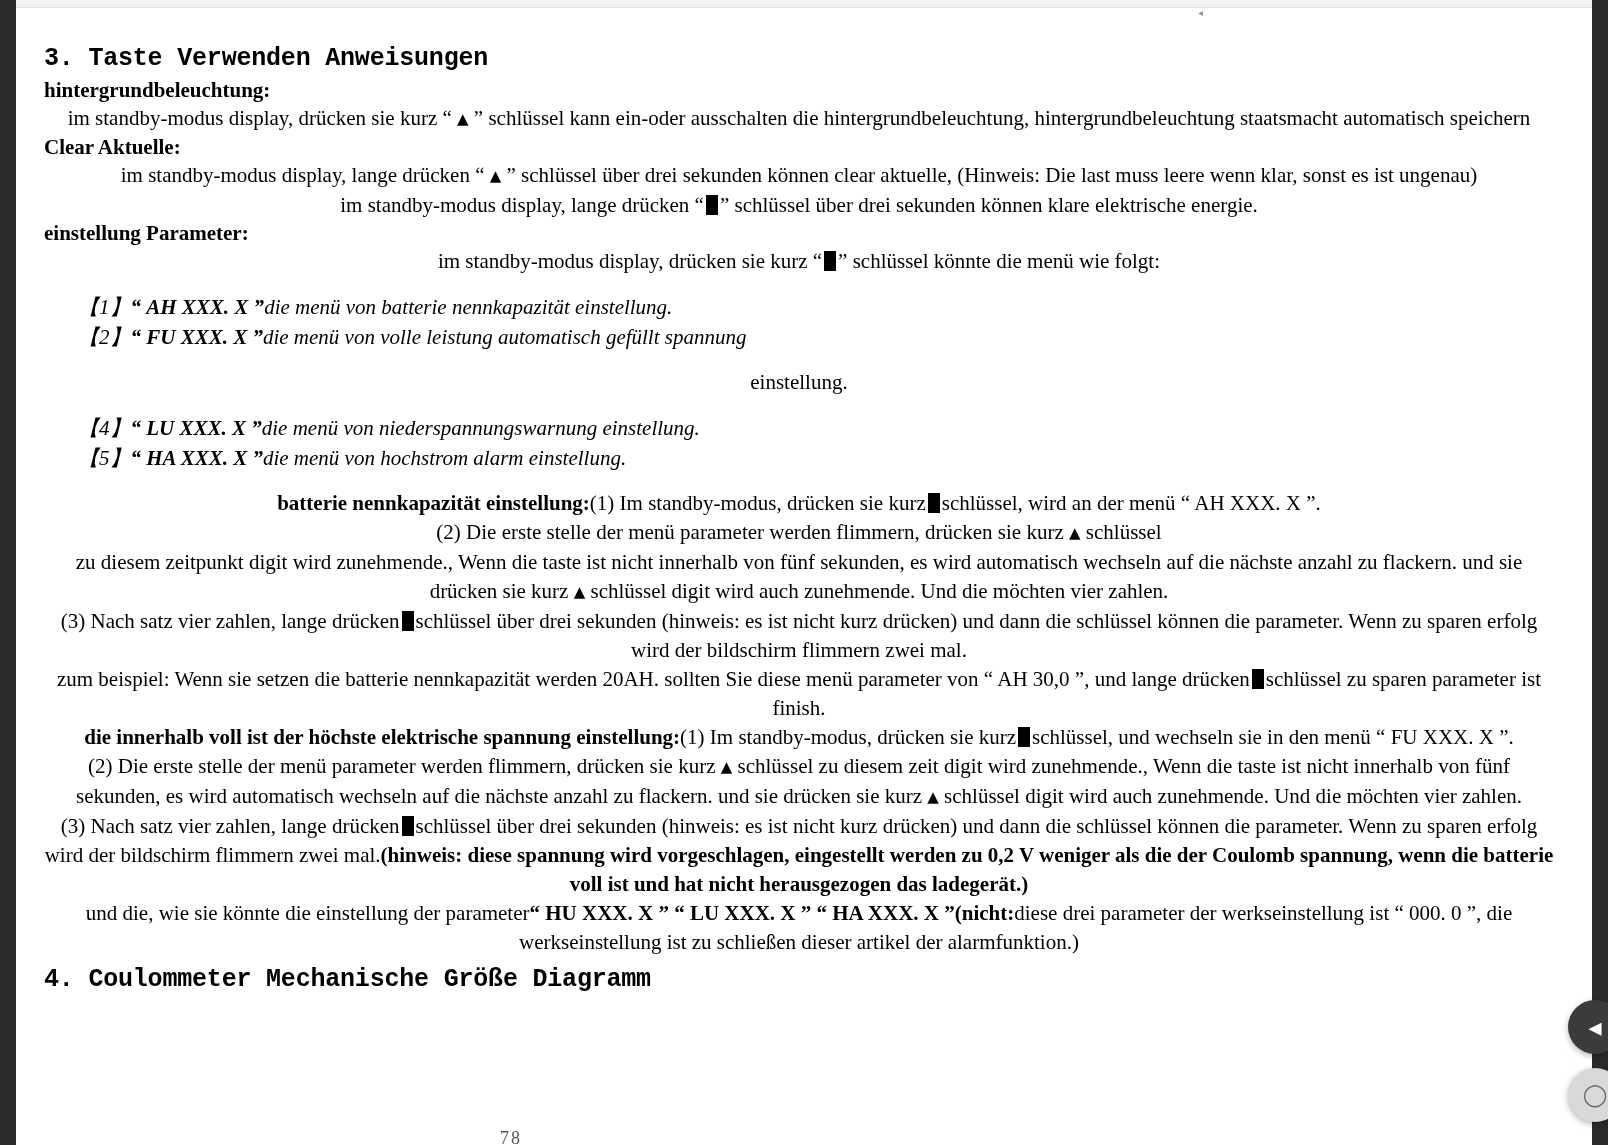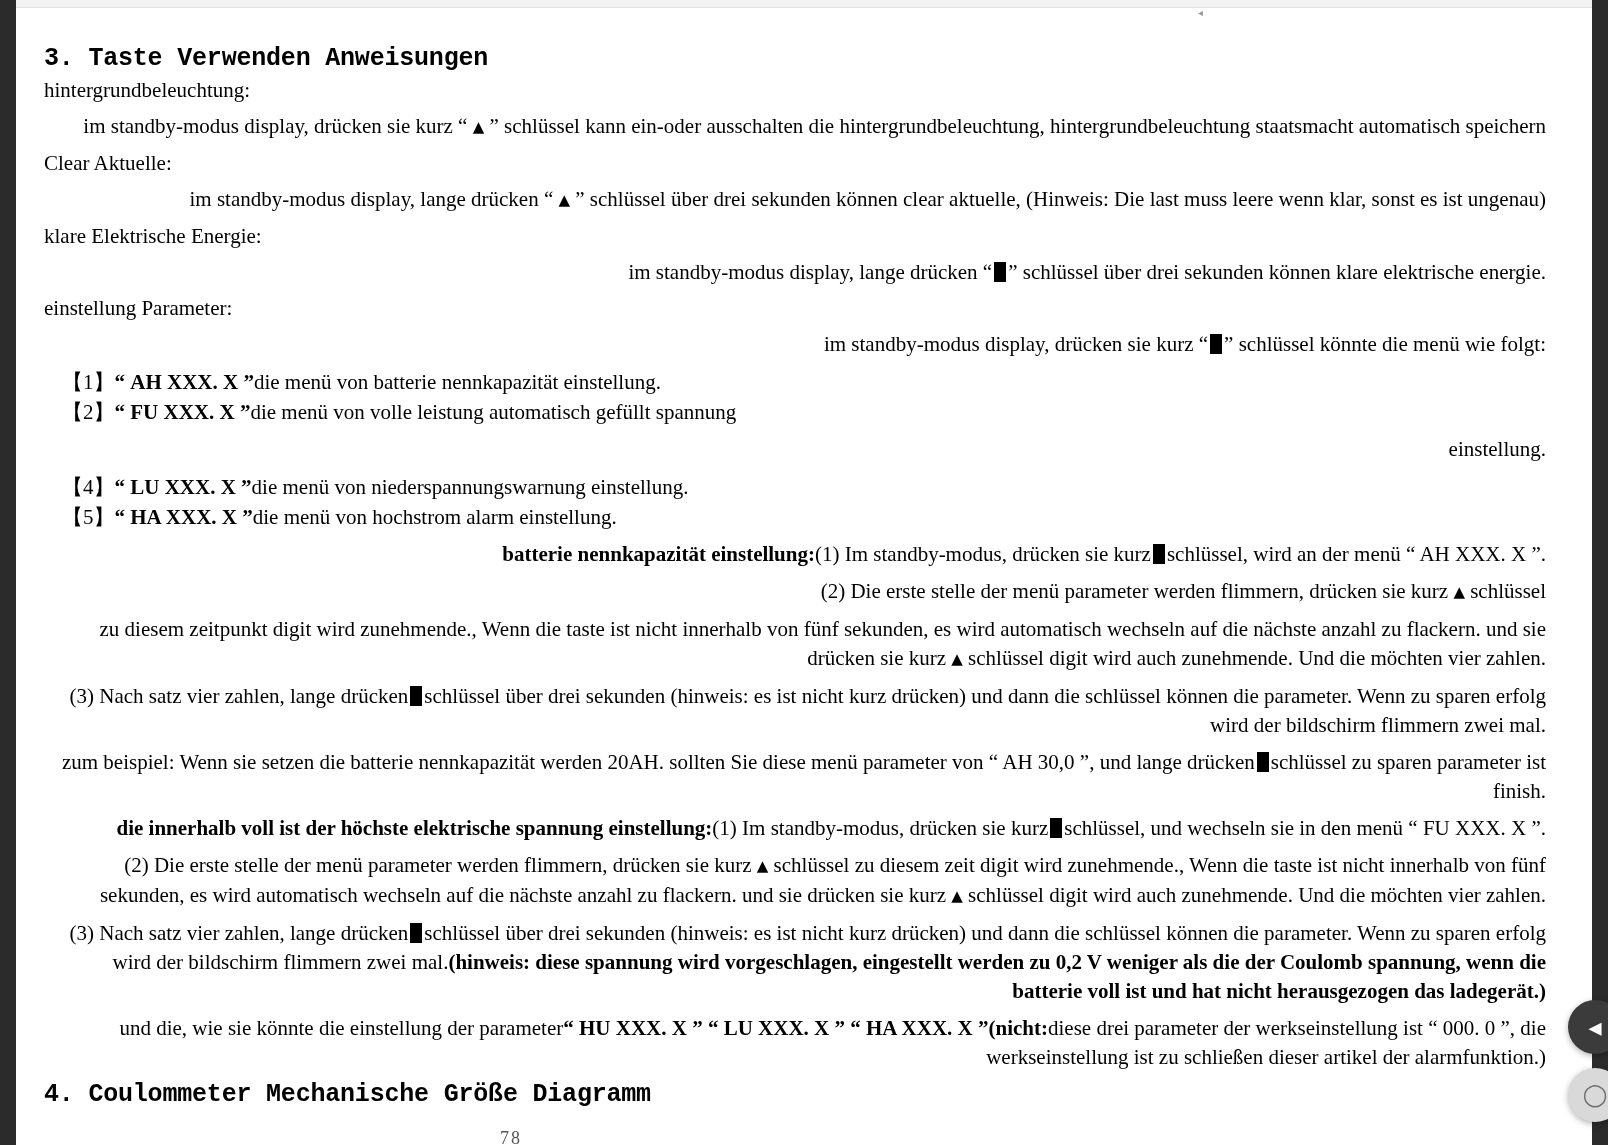--- a/index.html
+++ b/index.html
@@ -60,49 +60,50 @@
     font-family: Liberation Mono, monospace;
     font-size: 25px;
     font-weight: bold;
     margin: 0 0 4px 0;
     letter-spacing: -0.2px;
   }
   h2.section.last {
     margin-top: 8px;
   }
   .lbl {
-    font-weight: normal;
+    font-weight: bold;
     font-size: 21px;
     line-height: 27px;
     margin: 0;
   }
   p.body {
     font-size: 21px;
     line-height: 29px;
-    margin: 8px;
-    text-align: right;
+    margin: 0;
+    text-align: center;
   }
   .bold { font-weight: bold; }
   .tri {
     font-family: "DejaVu Sans", sans-serif;
     font-size: 15px;
     vertical-align: 1px;
   }
   .blk {
     display: inline-block;
     width: 12px;
     height: 20px;
     background: #000;
     vertical-align: -3px;
     margin: 0 2px;
   }
   .menu-list {
-    margin: 0;
+    margin: 16px;
     padding: 0;
     list-style: none;
+    font-style: italic;
   }
   .menu-list li {
     font-size: 21px;
     line-height: 30px;
     padding-left: 18px;
   }
   .code {
     font-weight: bold;
   }
   .diagram-hint {
@@ -149,21 +150,20 @@
   <div class="content">
 
     <h2 class="section">3. Taste Verwenden Anweisungen</h2>
 
     <p class="lbl">hintergrundbeleuchtung:</p>
     <p class="body"><span>im standby-modus display, drücken sie kurz “ </span><span class="tri">▲</span><span> ” schlüssel kann ein-oder ausschalten die hintergrundbeleuchtung, hintergrundbeleuchtung staatsmacht automatisch speichern</span></p>
 
     <p class="lbl">Clear Aktuelle:</p>
     <p class="body"><span>im standby-modus display, lange drücken “ </span><span class="tri">▲</span><span> ” schlüssel über drei sekunden können clear aktuelle, (Hinweis: Die last muss leere wenn klar, sonst es ist ungenau)</span></p>
 
-    <p class="lbl">klare Elektrische Energie:</p>
     <p class="body"><span>im standby-modus display, lange drücken “</span><span class="blk"></span><span>” schlüssel über drei sekunden können klare elektrische energie.</span></p>
 
     <p class="lbl">einstellung Parameter:</p>
     <p class="body"><span>im standby-modus display, drücken sie kurz “</span><span class="blk"></span><span>” schlüssel könnte die menü wie folgt:</span></p>
 
     <ul class="menu-list">
       <li><span>【1】</span><span class="code">“ AH XXX. X ”</span><span>die menü von batterie nennkapazität einstellung.</span></li>
       <li><span>【2】</span><span class="code">“ FU XXX. X ”</span><span>die menü von volle leistung automatisch gefüllt spannung</span></li>
     </ul>
     <p class="body">einstellung.</p>

